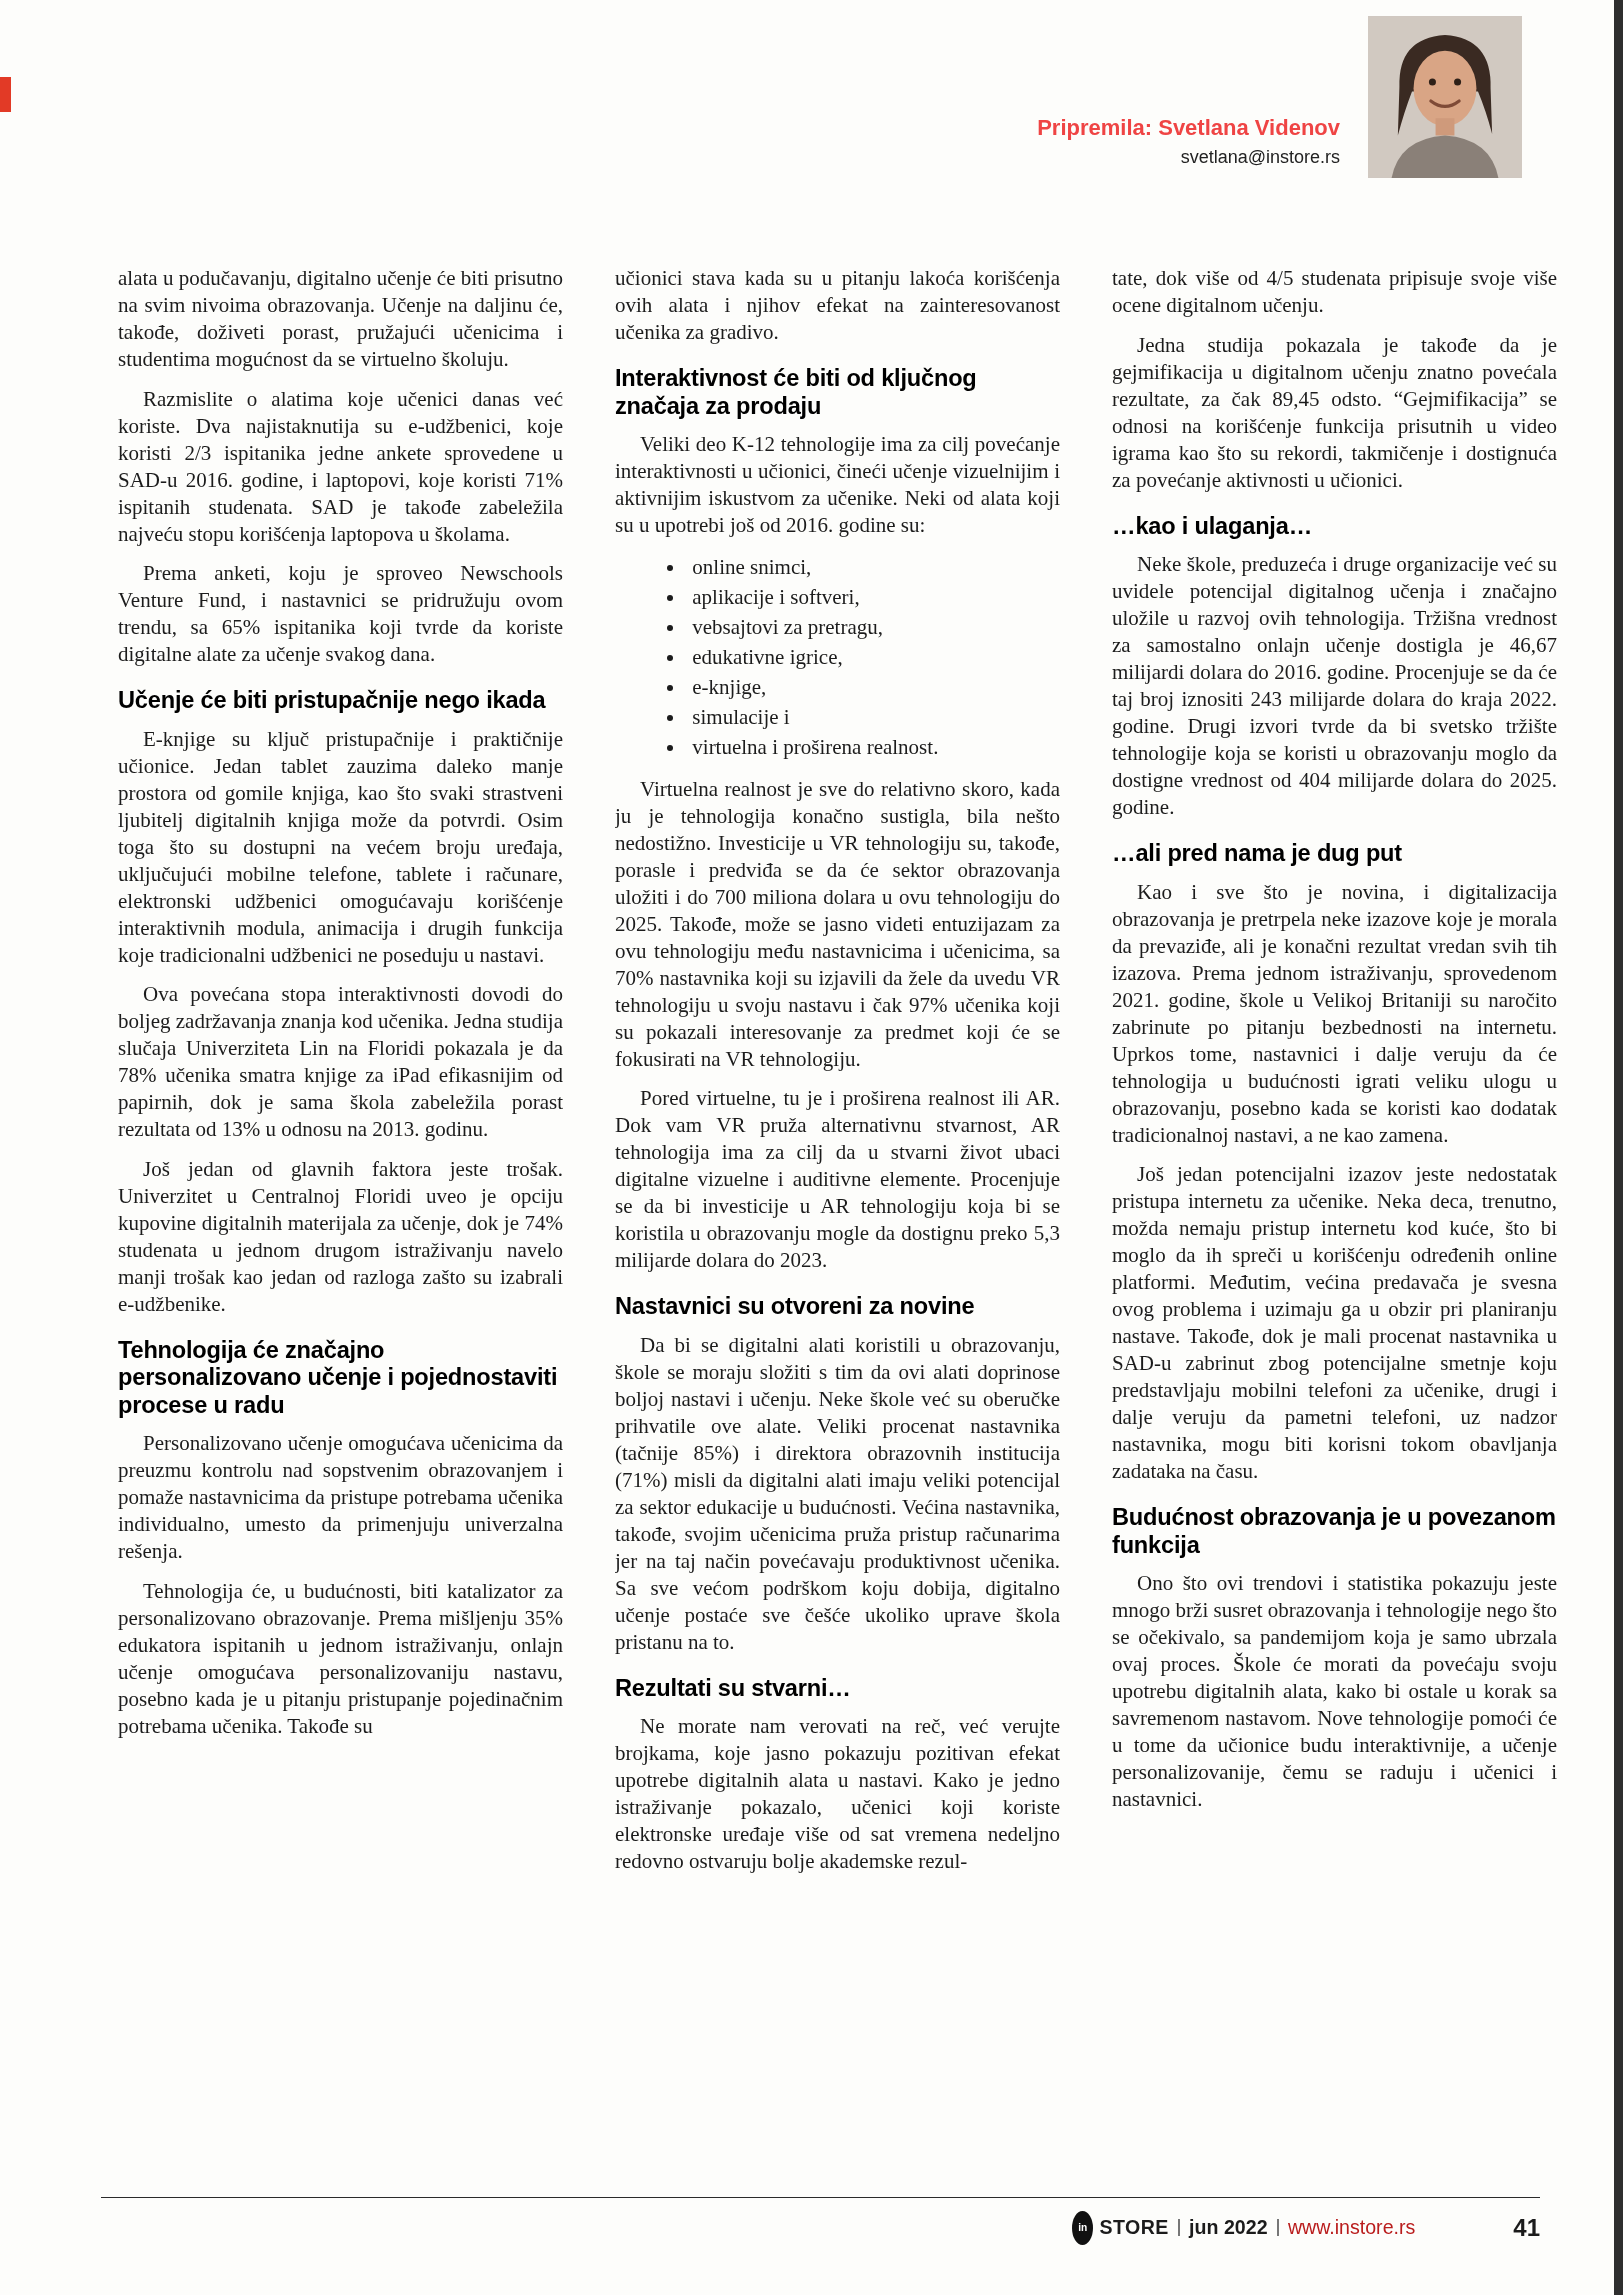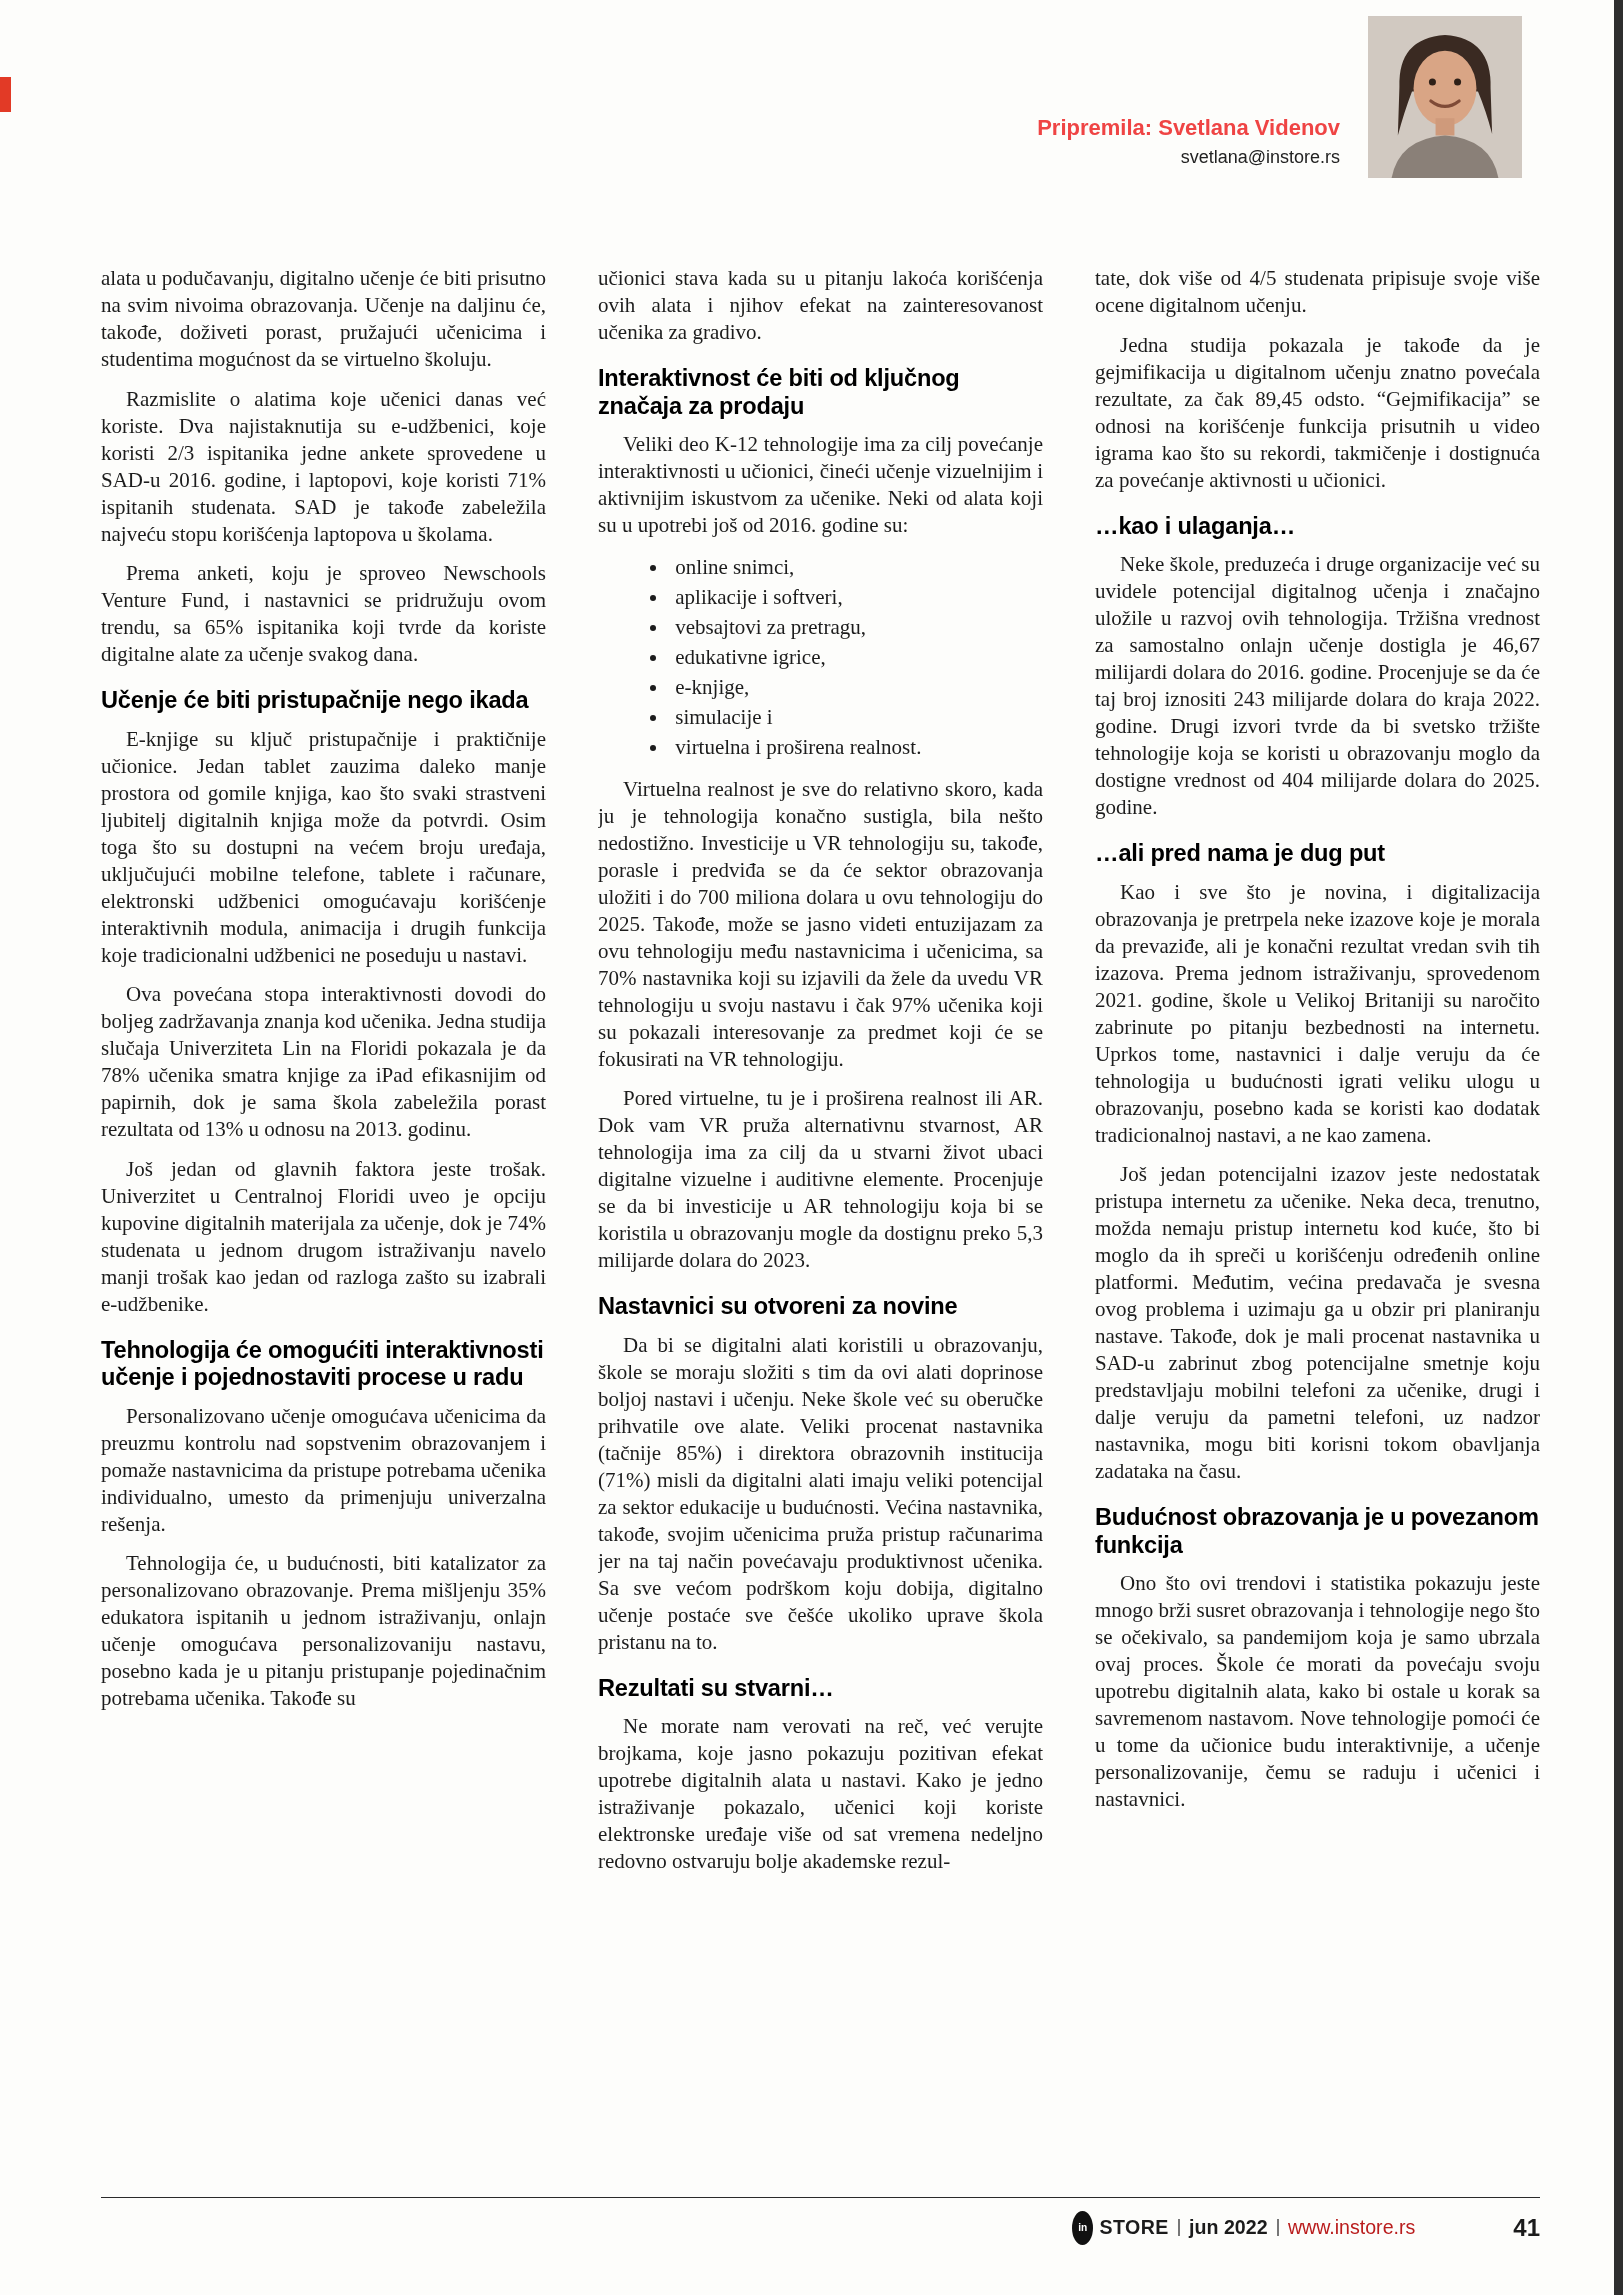--- a/index.html
+++ b/index.html
@@ -15,21 +15,21 @@
     position:absolute;top:115px;left:597px;width:743px;text-align:right;
     font-family:"Liberation Sans", sans-serif;
   }
   .prepared{font-weight:bold;font-size:22px;color:#ef4444;}
   .email{font-size:18px;margin-top:5.5px;color:#222;}
 
   .photo{position:absolute;left:1368px;top:15.7px;width:154px;height:162px;overflow:hidden;background:#cfc7bf;}
   .photo svg{display:block;}
 
   .columns{
-    position:absolute;left:101px;top:265px;width:1439px;
+    position:absolute;left:118px;top:265px;width:1439px;
     display:flex;gap:52px;
   }
   .col{flex:1;min-width:0;overflow:hidden;max-height:1924px;}
   .col p{
     font-size:21px;line-height:27px;text-align:justify;
     margin:0 0 12.6px 0;text-indent:25px;
   }
   .col p.noindent{text-indent:0;}
   .col h2{
     font-family:"Liberation Sans", sans-serif;font-weight:bold;color:#000;
@@ -91,21 +91,21 @@
 
   <div class="columns" id="columns">
       <div class="col">
         <p class="noindent">alata u podučavanju, digitalno učenje će biti prisutno na svim nivoima obrazovanja. Učenje na daljinu će, takođe, doživeti porast, pružajući učenicima i studentima mogućnost da se virtuelno školuju.</p>
         <p>Razmislite o alatima koje učenici danas već koriste. Dva najistaknutija su e-udžbenici, koje koristi 2/3 ispitanika jedne ankete sprovedene u SAD-u 2016. godine, i laptopovi, koje koristi 71% ispitanih studenata. SAD je takođe zabeležila najveću stopu korišćenja laptopova u školama.</p>
         <p>Prema anketi, koju je sproveo Newschools Venture Fund, i nastavnici se pridružuju ovom trendu, sa 65% ispitanika koji tvrde da koriste digitalne alate za učenje svakog dana.</p>
         <h2>Učenje će biti pristupačnije nego ikada</h2>
         <p>E-knjige su ključ pristupačnije i praktičnije učionice. Jedan tablet zauzima daleko manje prostora od gomile knjiga, kao što svaki strastveni ljubitelj digitalnih knjiga može da potvrdi. Osim toga što su dostupni na većem broju uređaja, uključujući mobilne telefone, tablete i računare, elektronski udžbenici omogućavaju korišćenje interaktivnih modula, animacija i drugih funkcija koje tradicionalni udžbenici ne poseduju u nastavi.</p>
         <p>Ova povećana stopa interaktivnosti dovodi do boljeg zadržavanja znanja kod učenika. Jedna studija slučaja Univerziteta Lin na Floridi pokazala je da 78% učenika smatra knjige za iPad efikasnijim od papirnih, dok je sama škola zabeležila porast rezultata od 13% u odnosu na 2013. godinu.</p>
         <p>Još jedan od glavnih faktora jeste trošak. Univerzitet u Centralnoj Floridi uveo je opciju kupovine digitalnih materijala za učenje, dok je 74% studenata u jednom drugom istraživanju navelo manji trošak kao jedan od razloga zašto su izabrali e-udžbenike.</p>
-        <h2>Tehnologija će omogućiti interaktivnosti učenje i pojednostaviti procese u radu</h2>
+        <h2>Tehnologija će značajno personalizovano učenje i pojednostaviti procese u radu</h2>
         <p>Personalizovano učenje omogućava učenicima da preuzmu kontrolu nad sopstvenim obrazovanjem i pomaže nastavnicima da pristupe potrebama učenika individualno, umesto da primenjuju univerzalna rešenja.</p>
         <p>Tehnologija će, u budućnosti, biti katalizator za personalizovano obrazovanje. Prema mišljenju 35% edukatora ispitanih u jednom istraživanju, onlajn učenje omogućava personalizovaniju nastavu, posebno kada je u pitanju pristupanje pojedinačnim potrebama učenika. Takođe su</p>
       </div>
       <div class="col">
         <p class="noindent">učionici stava kada su u pitanju lakoća korišćenja ovih alata i njihov efekat na zainteresovanost učenika za gradivo.</p>
         <h2>Interaktivnost će biti od ključnog značaja za prodaju</h2>
         <p>Veliki deo K-12 tehnologije ima za cilj povećanje interaktivnosti u učionici, čineći učenje vizuelnijim i aktivnijim iskustvom za učenike. Neki od alata koji su u upotrebi još od 2016. godine su:</p>
         <ul>
           <li>online snimci,</li>
           <li>aplikacije i softveri,</li>

